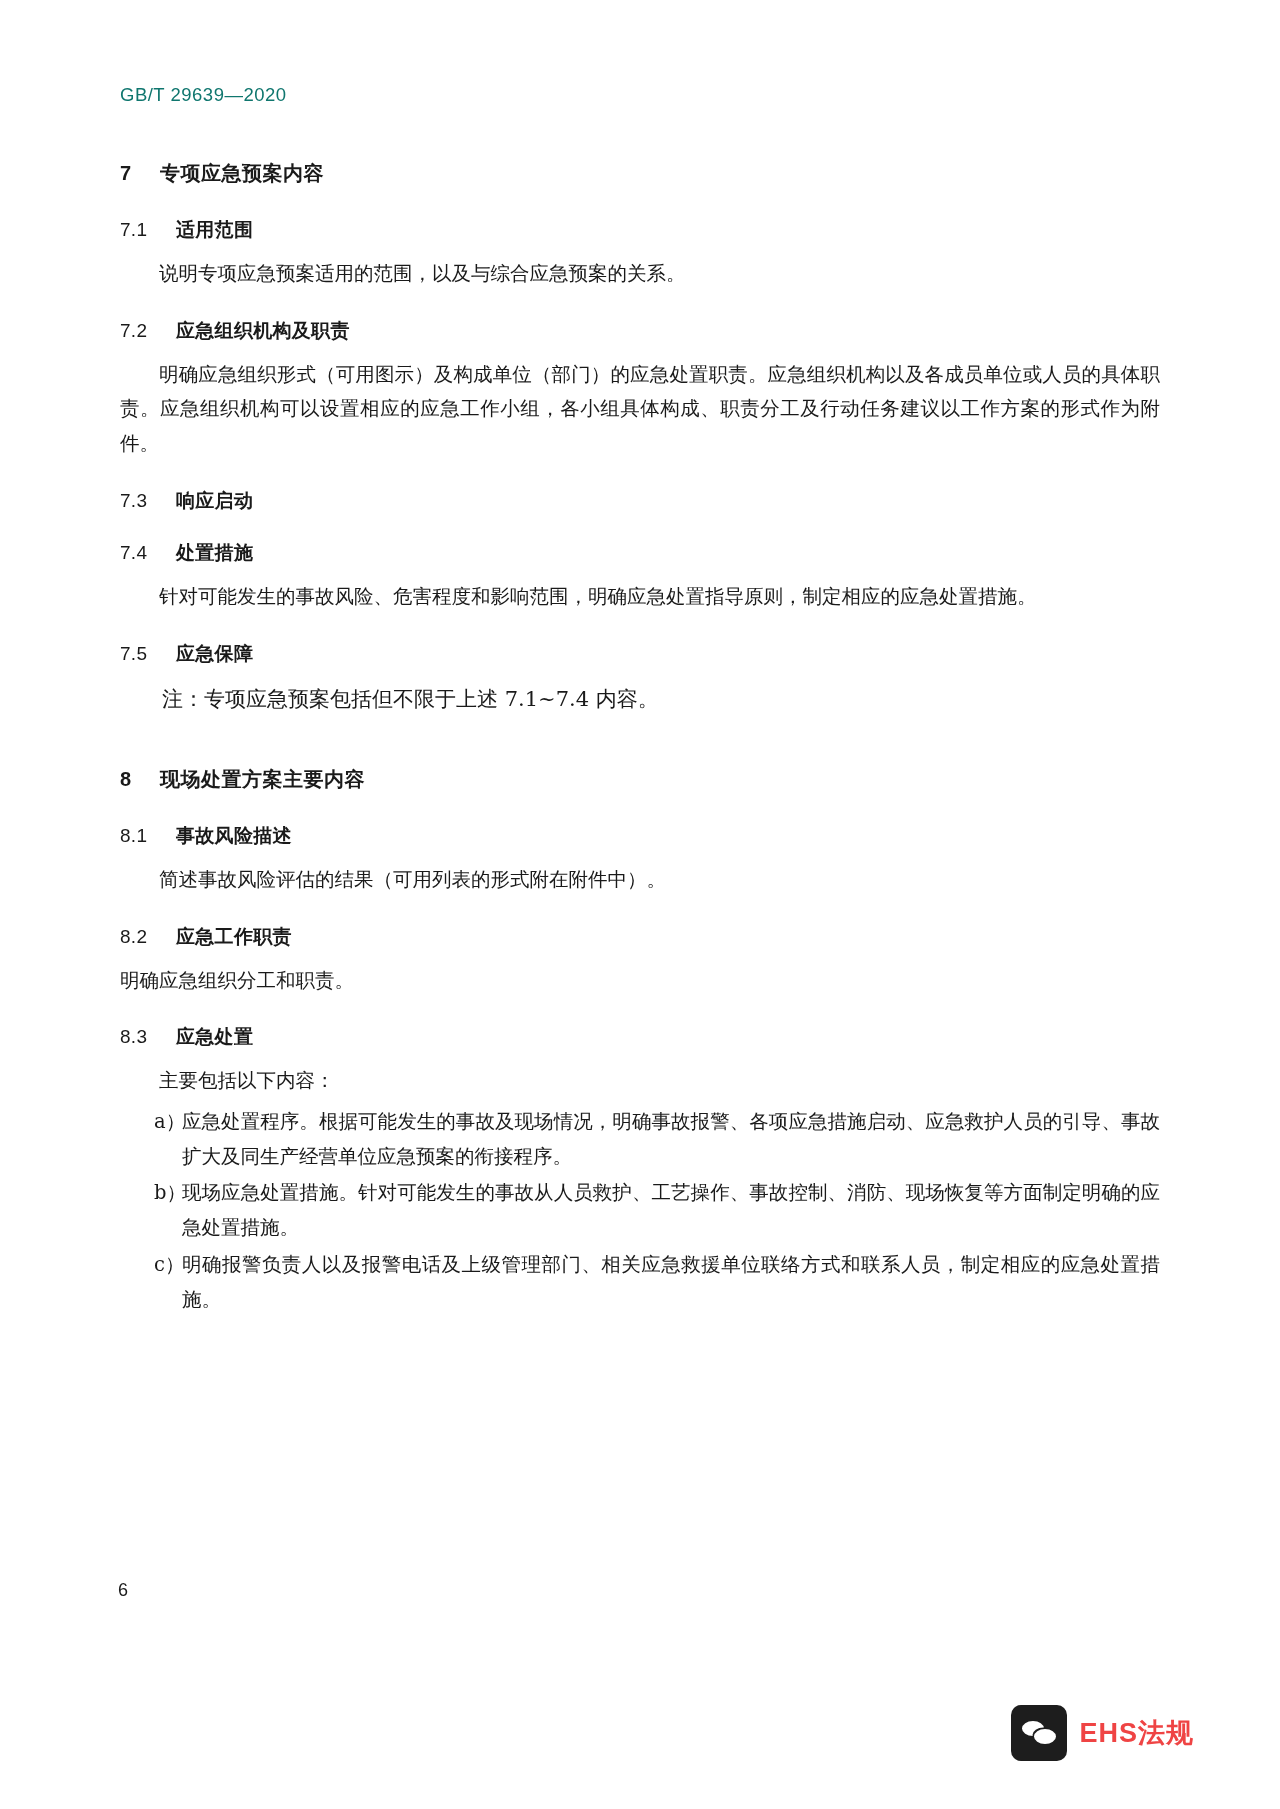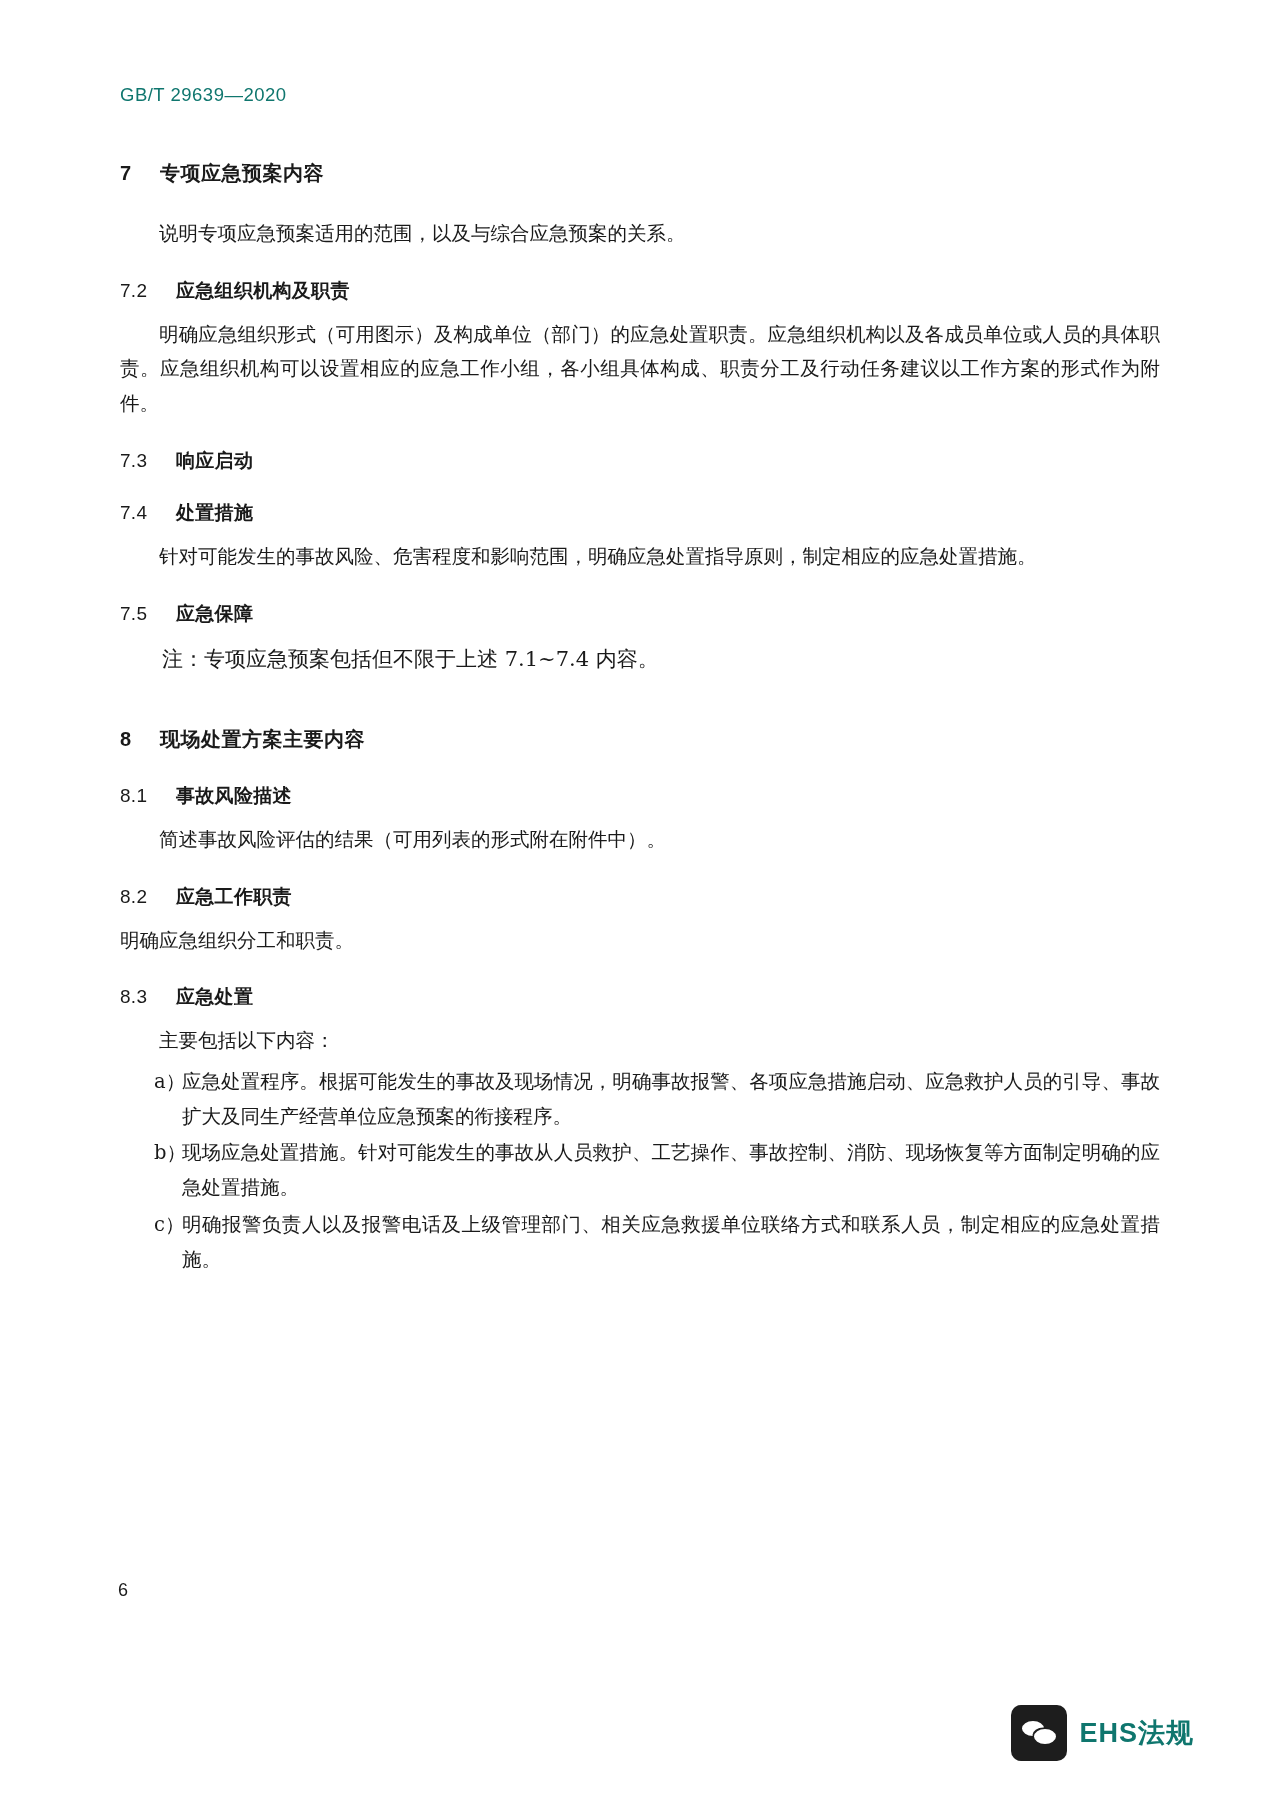--- a/index.html
+++ b/index.html
@@ -151,39 +151,42 @@
     width: 22px;
     height: 15px;
     border-radius: 50%;
     background: #ffffff;
     box-shadow: -1.5px -1.5px 0 0 #1d1d1d;
   }
   .wm-text {
     font-family: "Liberation Sans", sans-serif;
     font-size: 27px;
     font-weight: bold;
-    color: #0f766e;
+    color: #ef4444;
     letter-spacing: 1px;
     white-space: nowrap;
   }
 </style>
 </head>
 <body>
 
 <div class="page">
 
   <div class="std-header">GB/T 29639—2020</div>
 
   <div class="clause-wrap">
     <h2 class="clause">
       <span class="clause-num">7</span><span class="clause-title-gap"></span><span>专项应急预案内容</span>
     </h2>
   </div>
 
   <div class="subclause-block">
+    <h3 class="subclause">
+      <span class="num">7.1</span><span>适用范围</span>
+    </h3>
     <p class="body">说明专项应急预案适用的范围，以及与综合应急预案的关系。</p>
   </div>
 
   <div class="subclause-block">
     <h3 class="subclause">
       <span class="num">7.2</span><span>应急组织机构及职责</span>
     </h3>
     <p class="body">明确应急组织形式（可用图示）及构成单位（部门）的应急处置职责。应急组织机构以及各成员单位或人员的具体职责。应急组织机构可以设置相应的应急工作小组，各小组具体构成、职责分工及行动任务建议以工作方案的形式作为附件。</p>
   </div>
 

